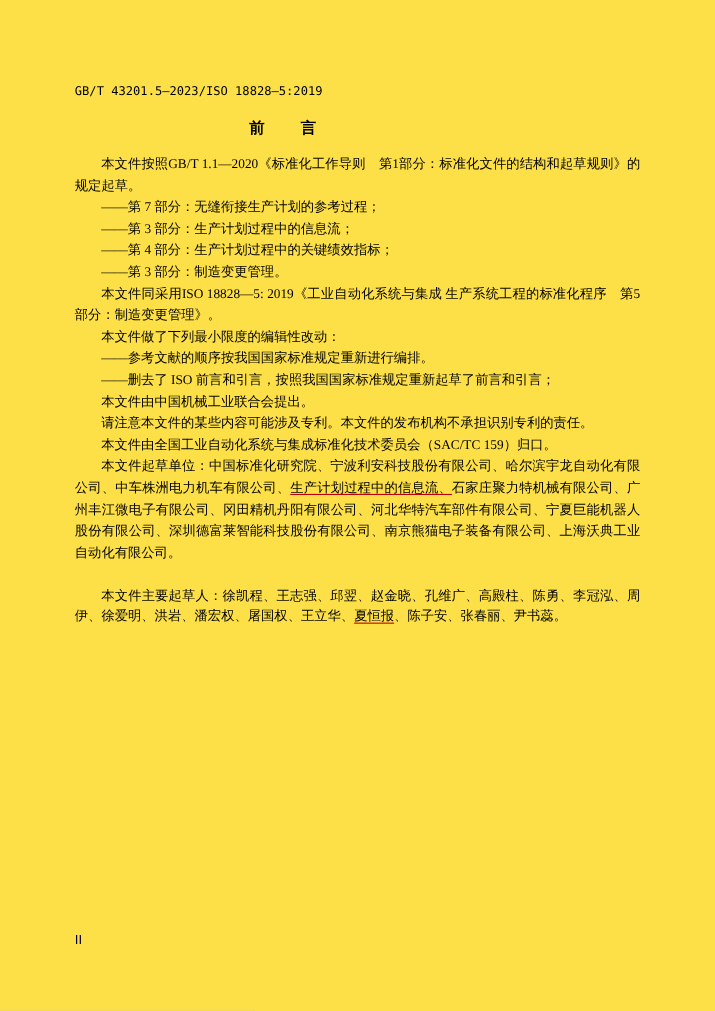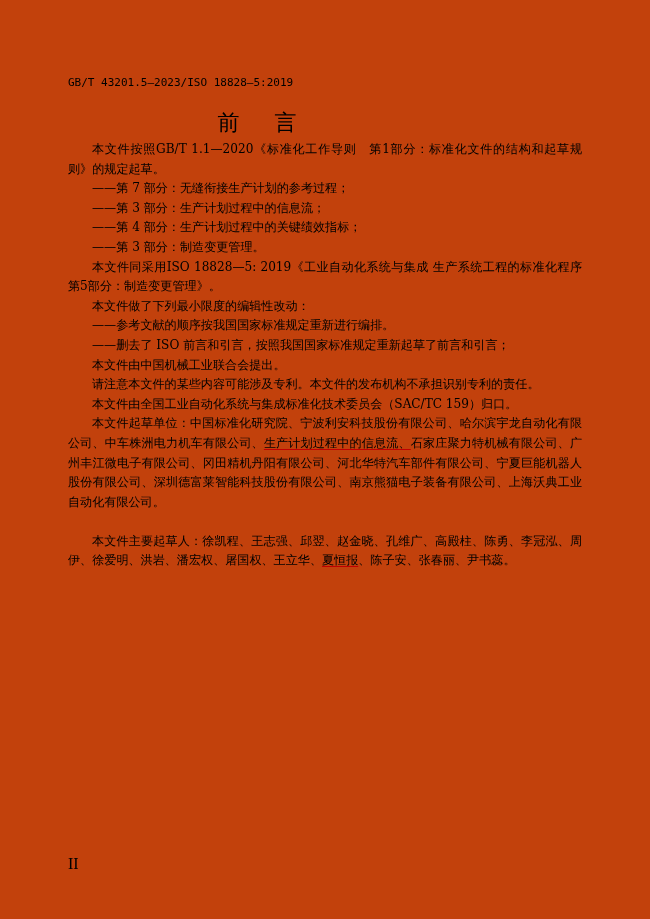--- a/index.html
+++ b/index.html
@@ -3,21 +3,21 @@
 <meta charset="utf-8">
 <style>
   html, body {
     margin: 0;
     padding: 0;
     background: #b0b0b0;
   }
   .page {
     width: 650px;
     height: 919px;
-    background: #c2410c;
+    background: #fde047;
     position: relative;
     margin: 0 auto;
     box-sizing: border-box;
     font-family: "DejaVu Serif", "Liberation Serif", serif;
     color: #000000;
     overflow: hidden;
   }
   .header {
     position: absolute;
     top: 76px;
@@ -26,35 +26,36 @@
     font-size: 11px;
     letter-spacing: 0px;
     color: #000;
   }
   .doc-title {
     position: absolute;
     top: 108px;
     left: 0;
     width: 514px;
     text-align: center;
-    font-size: 22px;
+    font-size: 14px;
     letter-spacing: 14px;
     text-indent: 14px;
     font-family: "DejaVu Serif", "Liberation Serif", serif;
-    font-weight: normal;
+    font-weight: bold;
   }
   .body {
     position: absolute;
     top: 140px;
     left: 68px;
     width: 514px;
     font-size: 12.1px;
     line-height: 19.6px;
     text-align: justify;
     text-justify: inter-ideograph;
+    font-family: Liberation Serif, serif;
   }
   p {
     margin: 0;
     padding: 0;
   }
   .indent {
     text-indent: 24px;
   }
   .dash {
     text-indent: 24px;
@@ -62,24 +63,24 @@
   .gap {
     height: 19.6px;
   }
   .underline-red {
     text-decoration: underline;
     text-decoration-color: #c00000;
     text-underline-offset: 2px;
   }
   .footer {
     position: absolute;
-    bottom: 46px;
+    bottom: 58px;
     left: 68px;
-    font-family: Liberation Serif, serif;
-    font-size: 16px;
+    font-family: Liberation Sans, sans-serif;
+    font-size: 12px;
   }
 </style>
 </head>
 <body>
 
 <div class="page">
 
   <div class="header">GB/T 43201.5—2023/ISO 18828—5:2019</div>
 
   <div class="doc-title">前 言</div>

